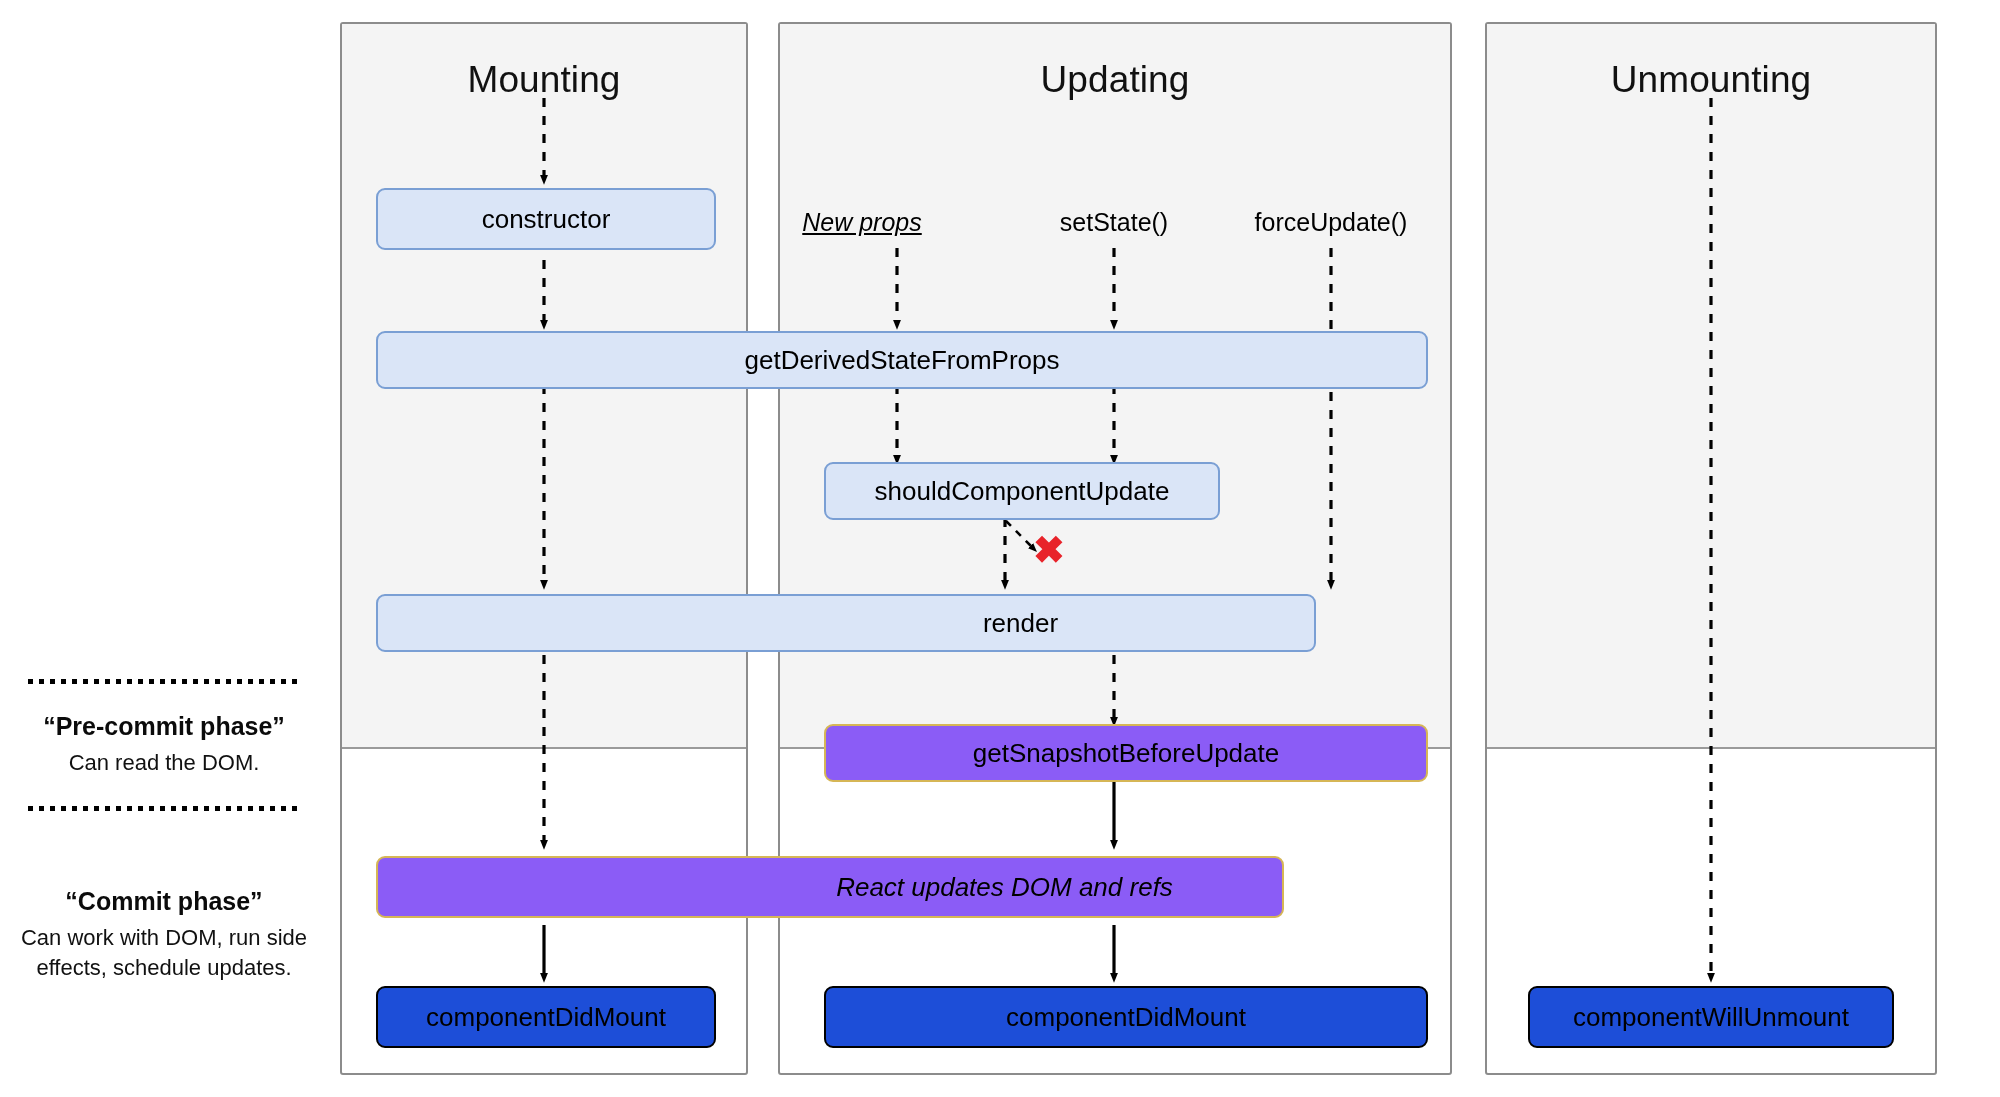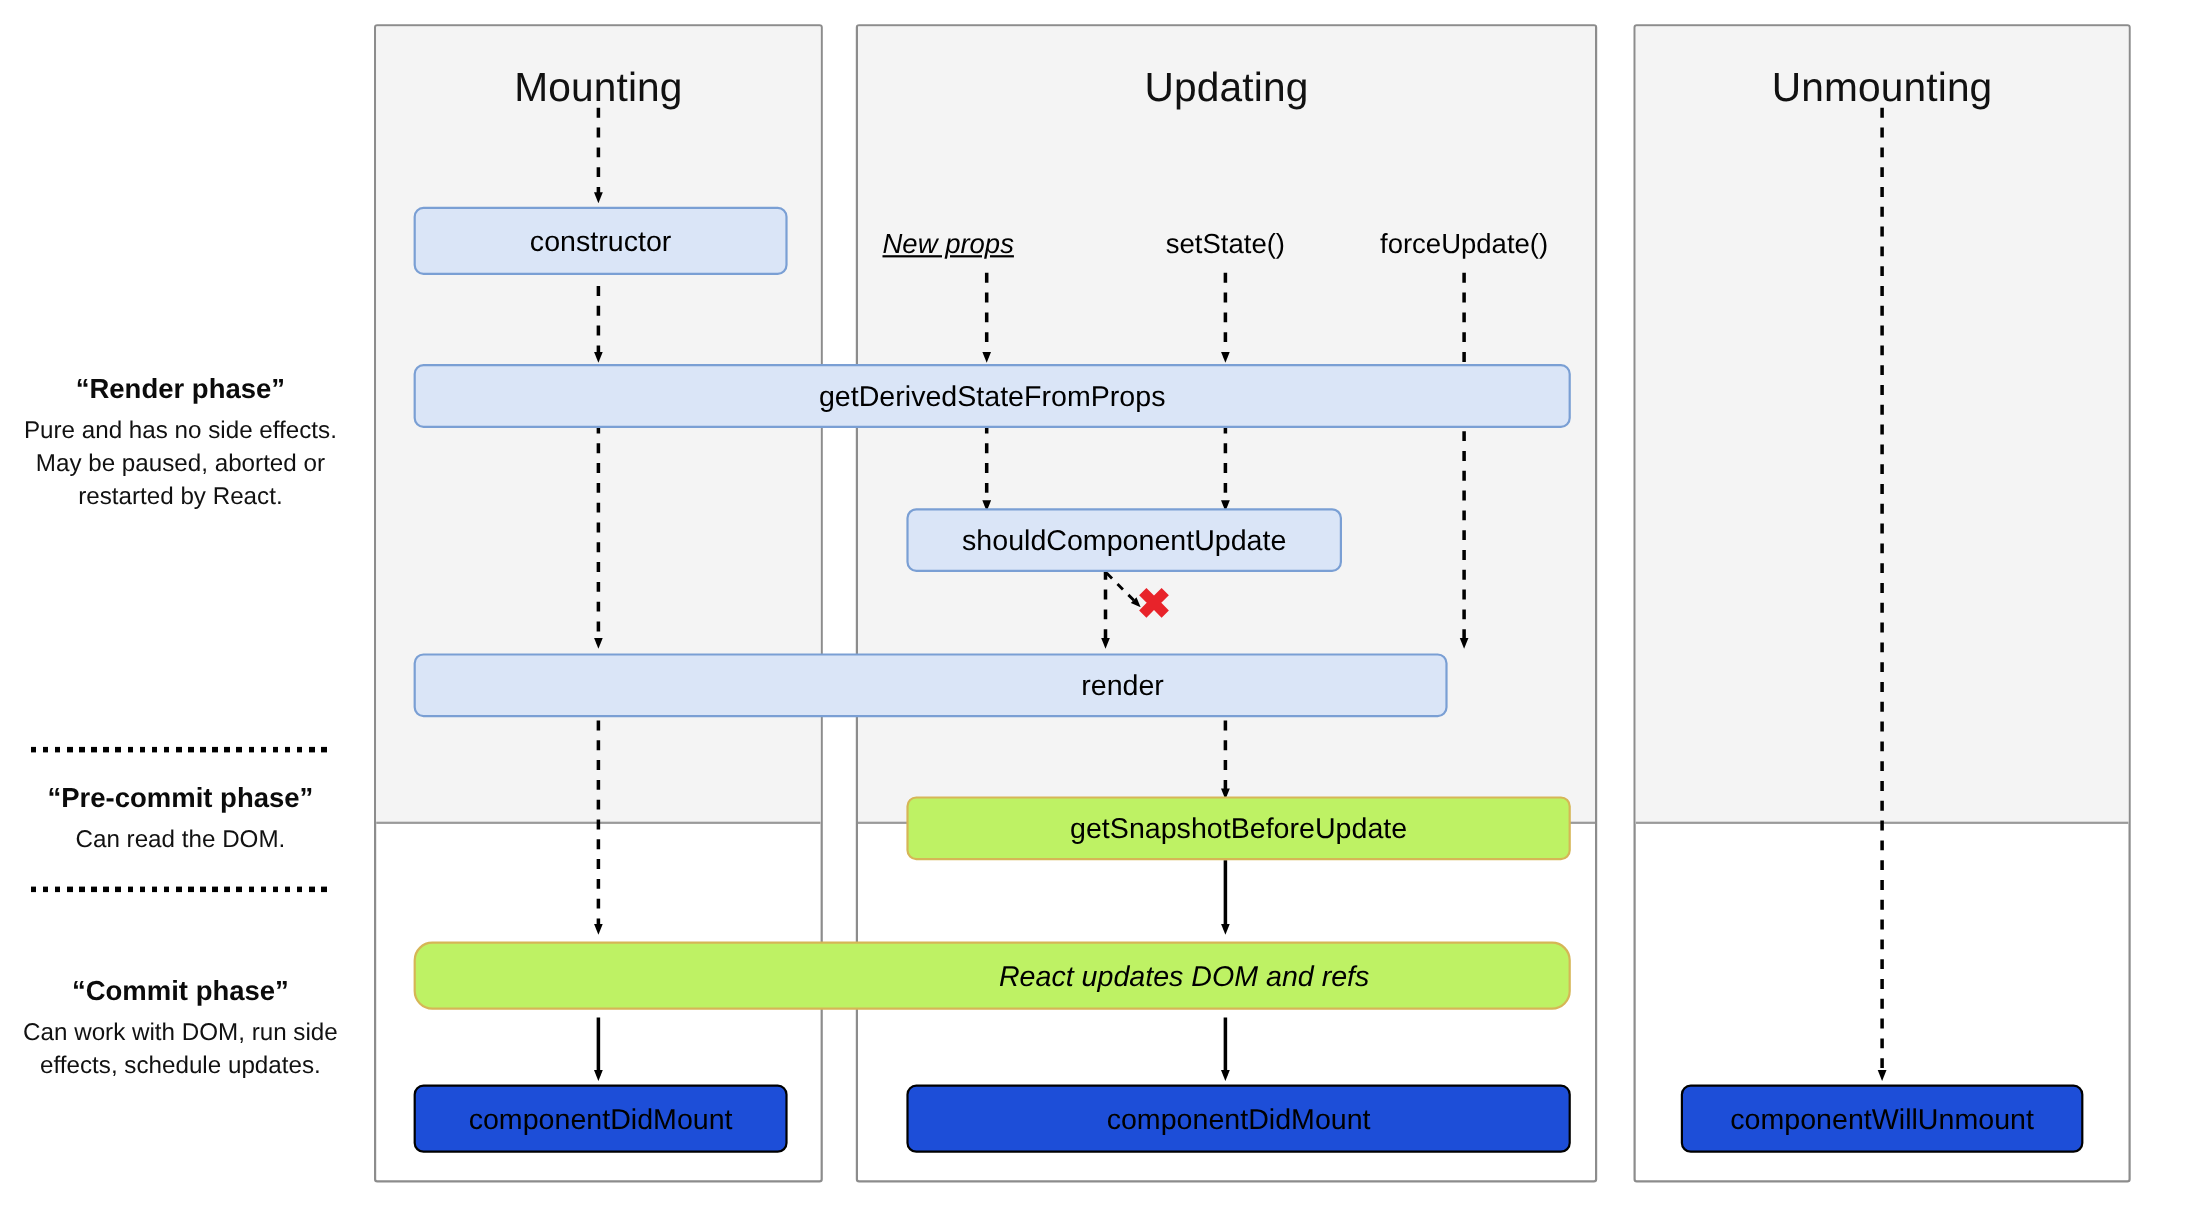--- a/index.html
+++ b/index.html
@@ -88,21 +88,21 @@
     box-sizing: border-box;
     border-radius: 9px;
     display: flex;
     align-items: center;
     justify-content: center;
     font-size: 26px;
     line-height: 30px;
     text-align: center;
   }
   .lbox.blue   { background: #dae5f7; border: 2px solid #7a9fd4; }
-  .lbox.yellow { background: #bef264; border: 2px solid #d6b656; }
+  .lbox.yellow { background: #8b5cf6; border: 2px solid #d6b656; }
   .lbox.green  { background: #1d4ed8; border: 2px solid #000000; }
   .lbox.bold   { font-weight: normal; }
   .lbox.italic { font-style: italic; }
   
   .lbox.offset-label { justify-content: flex-start; }
   .lbox.offset-label > span { display: block; width: 100%; }
 
   
   .trigger {
     position: absolute;
@@ -119,24 +119,20 @@
     left: 0; top: 0;
     width: 2000px; height: 1097px;
     pointer-events: none;
   }
 </style>
 </head>
 <body>
 
 <div id="stage">
 
-  <div class="legend-block" id="legend-render">
-    <div class="legend-title">“Render phase”</div>
-    <div class="legend-body">Pure and has no side effects. May be paused, aborted or restarted by React.</div>
-  </div>
 
   <div class="dotted-rule" id="rule-top"></div>
 
   <div class="legend-block" id="legend-precommit">
     <div class="legend-title">“Pre-commit phase”</div>
     <div class="legend-body">Can read the DOM.</div>
   </div>
 
   <div class="dotted-rule" id="rule-bottom"></div>
 
@@ -216,21 +212,21 @@
   </div>
 
   <div class="lbox blue bold offset-label" style="left:376px; top:594px; width:940px; height:58px;">
     <span style="padding-left:349px; text-align:center;">render</span>
   </div>
 
   <div class="lbox yellow" style="left:824px; top:724px; width:604px; height:58px;">
     <span>getSnapshotBeforeUpdate</span>
   </div>
 
-  <div class="lbox yellow italic offset-label" style="left:376px; top:856px; width:1052px; height:62px;border-radius:17px;">
+  <div class="lbox yellow italic offset-label" style="left:376px; top:856px; width:908px; height:62px;">
     <span style="padding-left:349px; text-align:center;">React updates DOM and refs</span>
   </div>
 
   <div class="lbox green bold" style="left:376px; top:986px; width:340px; height:62px;">
     <span>componentDidMount</span>
   </div>
 
   <div class="lbox green bold" style="left:824px; top:986px; width:604px; height:62px;">
     <span>componentDidMount</span>
   </div>

